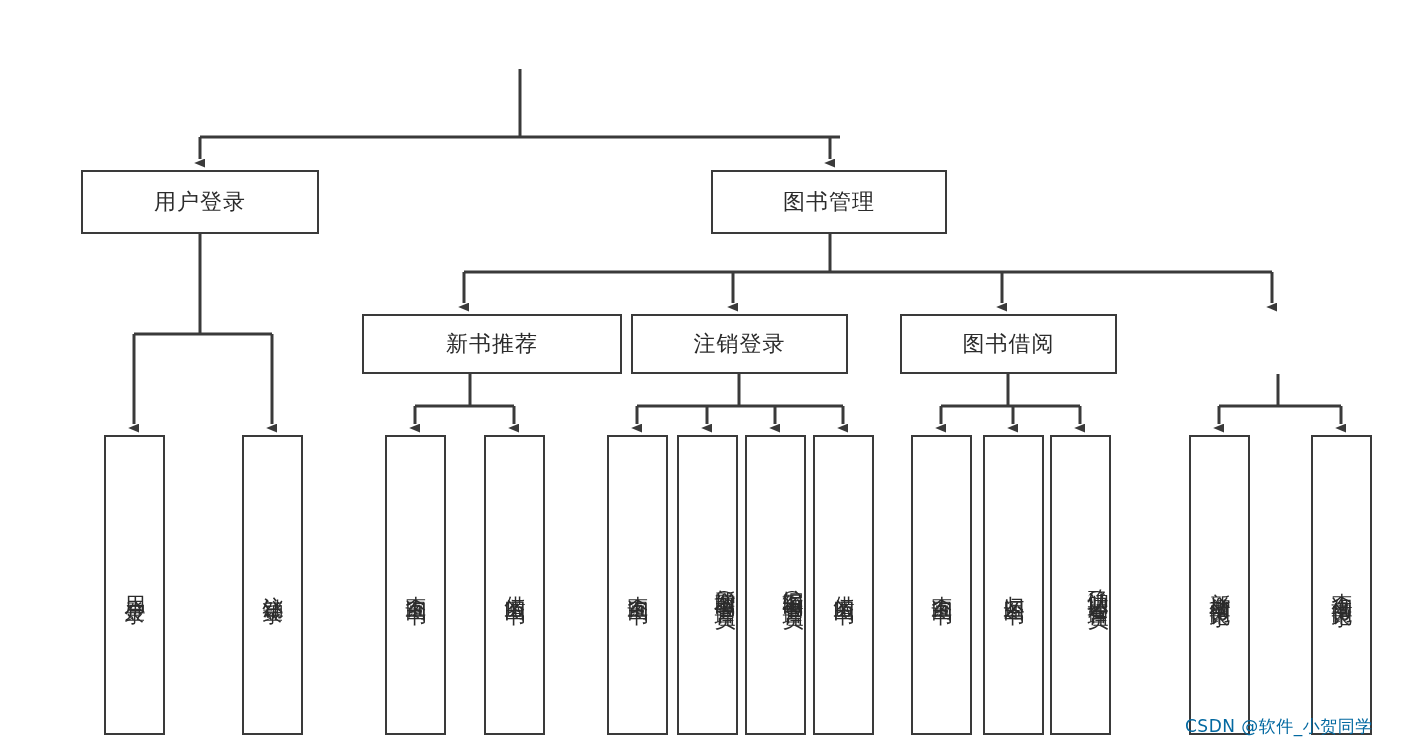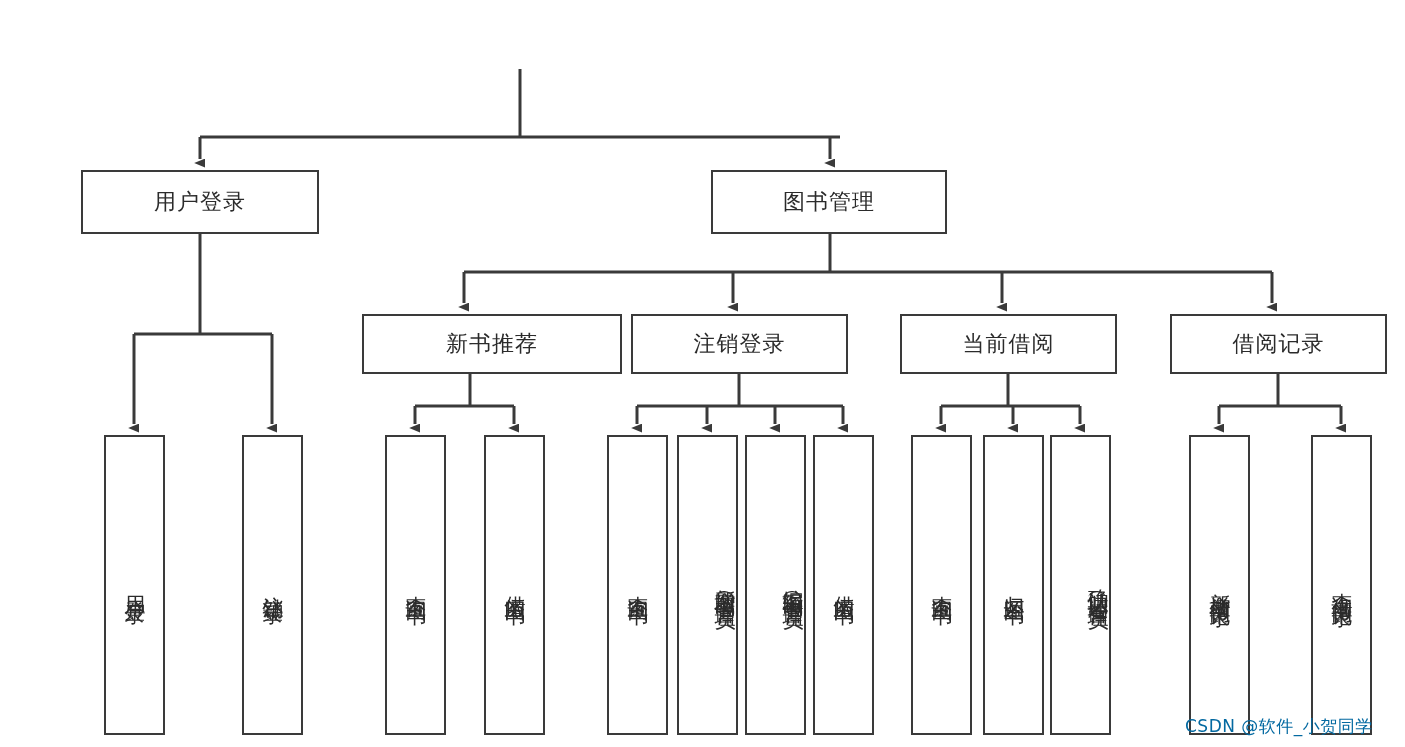--- a/index.html
+++ b/index.html
@@ -124,22 +124,21 @@
       <path d="M1341,406 L1341,424" marker-end="url(#arrow)"></path>
     </g>
   </svg>
 
 
   <div class="node node-h" style="left: 81px; top: 170px; width: 238px; height: 64px;">用户登录</div>
   <div class="node node-h" style="left: 711px; top: 170px; width: 236px; height: 64px;">图书管理</div>
 
   <div class="node node-h" style="left: 362px; top: 314px; width: 260px; height: 60px;">新书推荐</div>
   <div class="node node-h" style="left: 631px; top: 314px; width: 217px; height: 60px;">注销登录</div>
-  <div class="node node-h" style="left: 900px; top: 314px; width: 217px; height: 60px;">当前借阅</div>
-  <div class="node node-h" style="left: 1170px; top: 314px; width: 217px; height: 60px;">借阅记录</div>
+  <div class="node node-h" style="left: 900px; top: 314px; width: 217px; height: 60px;">图书借阅</div>
 
   <div class="node node-v center-v" style="left: 104px; top: 435px; width: 61px; height: 300px;">用户登录</div>
   <div class="node node-v center-v" style="left: 242px; top: 435px; width: 61px; height: 300px;">注销登录</div>
   <div class="node node-v center-v" style="left: 385px; top: 435px; width: 61px; height: 300px;">查询图书</div>
   <div class="node node-v center-v" style="left: 484px; top: 435px; width: 61px; height: 300px;">借阅图书</div>
   <div class="node node-v center-v" style="left: 607px; top: 435px; width: 61px; height: 300px;">查询图书</div>
   <div class="node node-v" style="left: 677px; top: 435px; width: 61px; height: 300px;">新增图书（管理员）</div>
   <div class="node node-v" style="left: 745px; top: 435px; width: 61px; height: 300px;">编辑图书（管理员）</div>
   <div class="node node-v center-v" style="left: 813px; top: 435px; width: 61px; height: 300px;">借阅图书</div>
   <div class="node node-v center-v" style="left: 911px; top: 435px; width: 61px; height: 300px;">查询图书</div>

